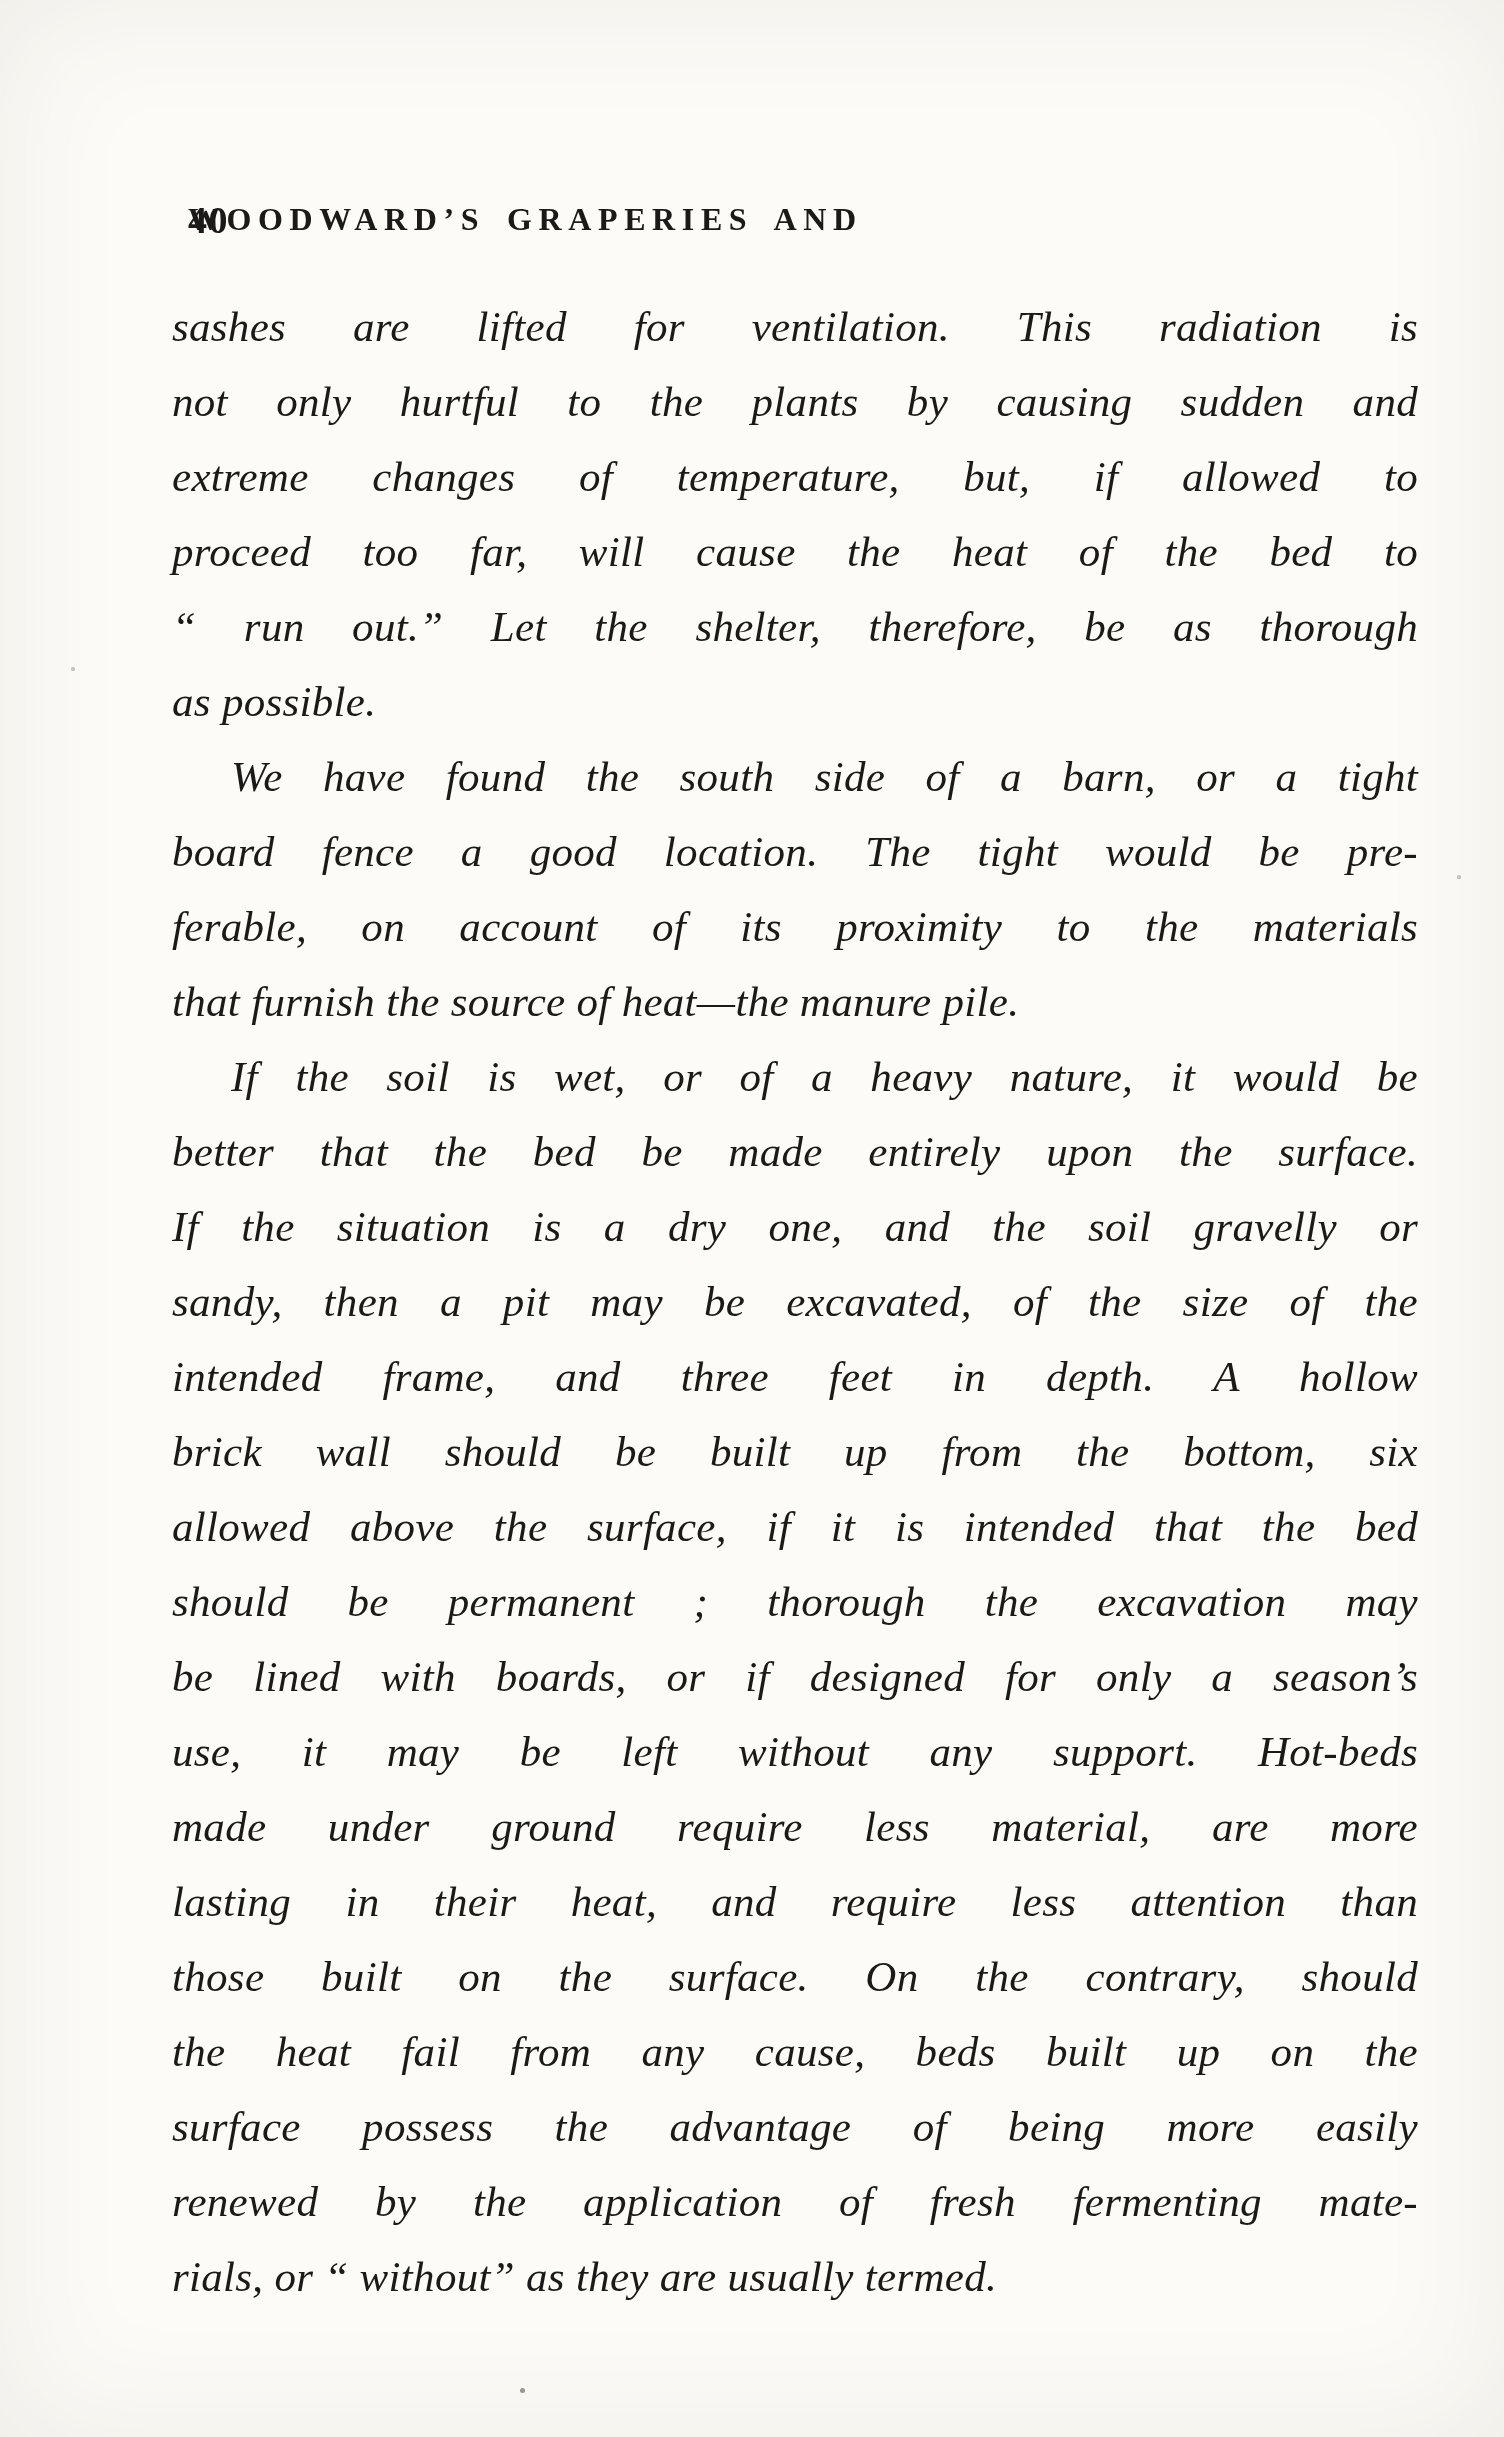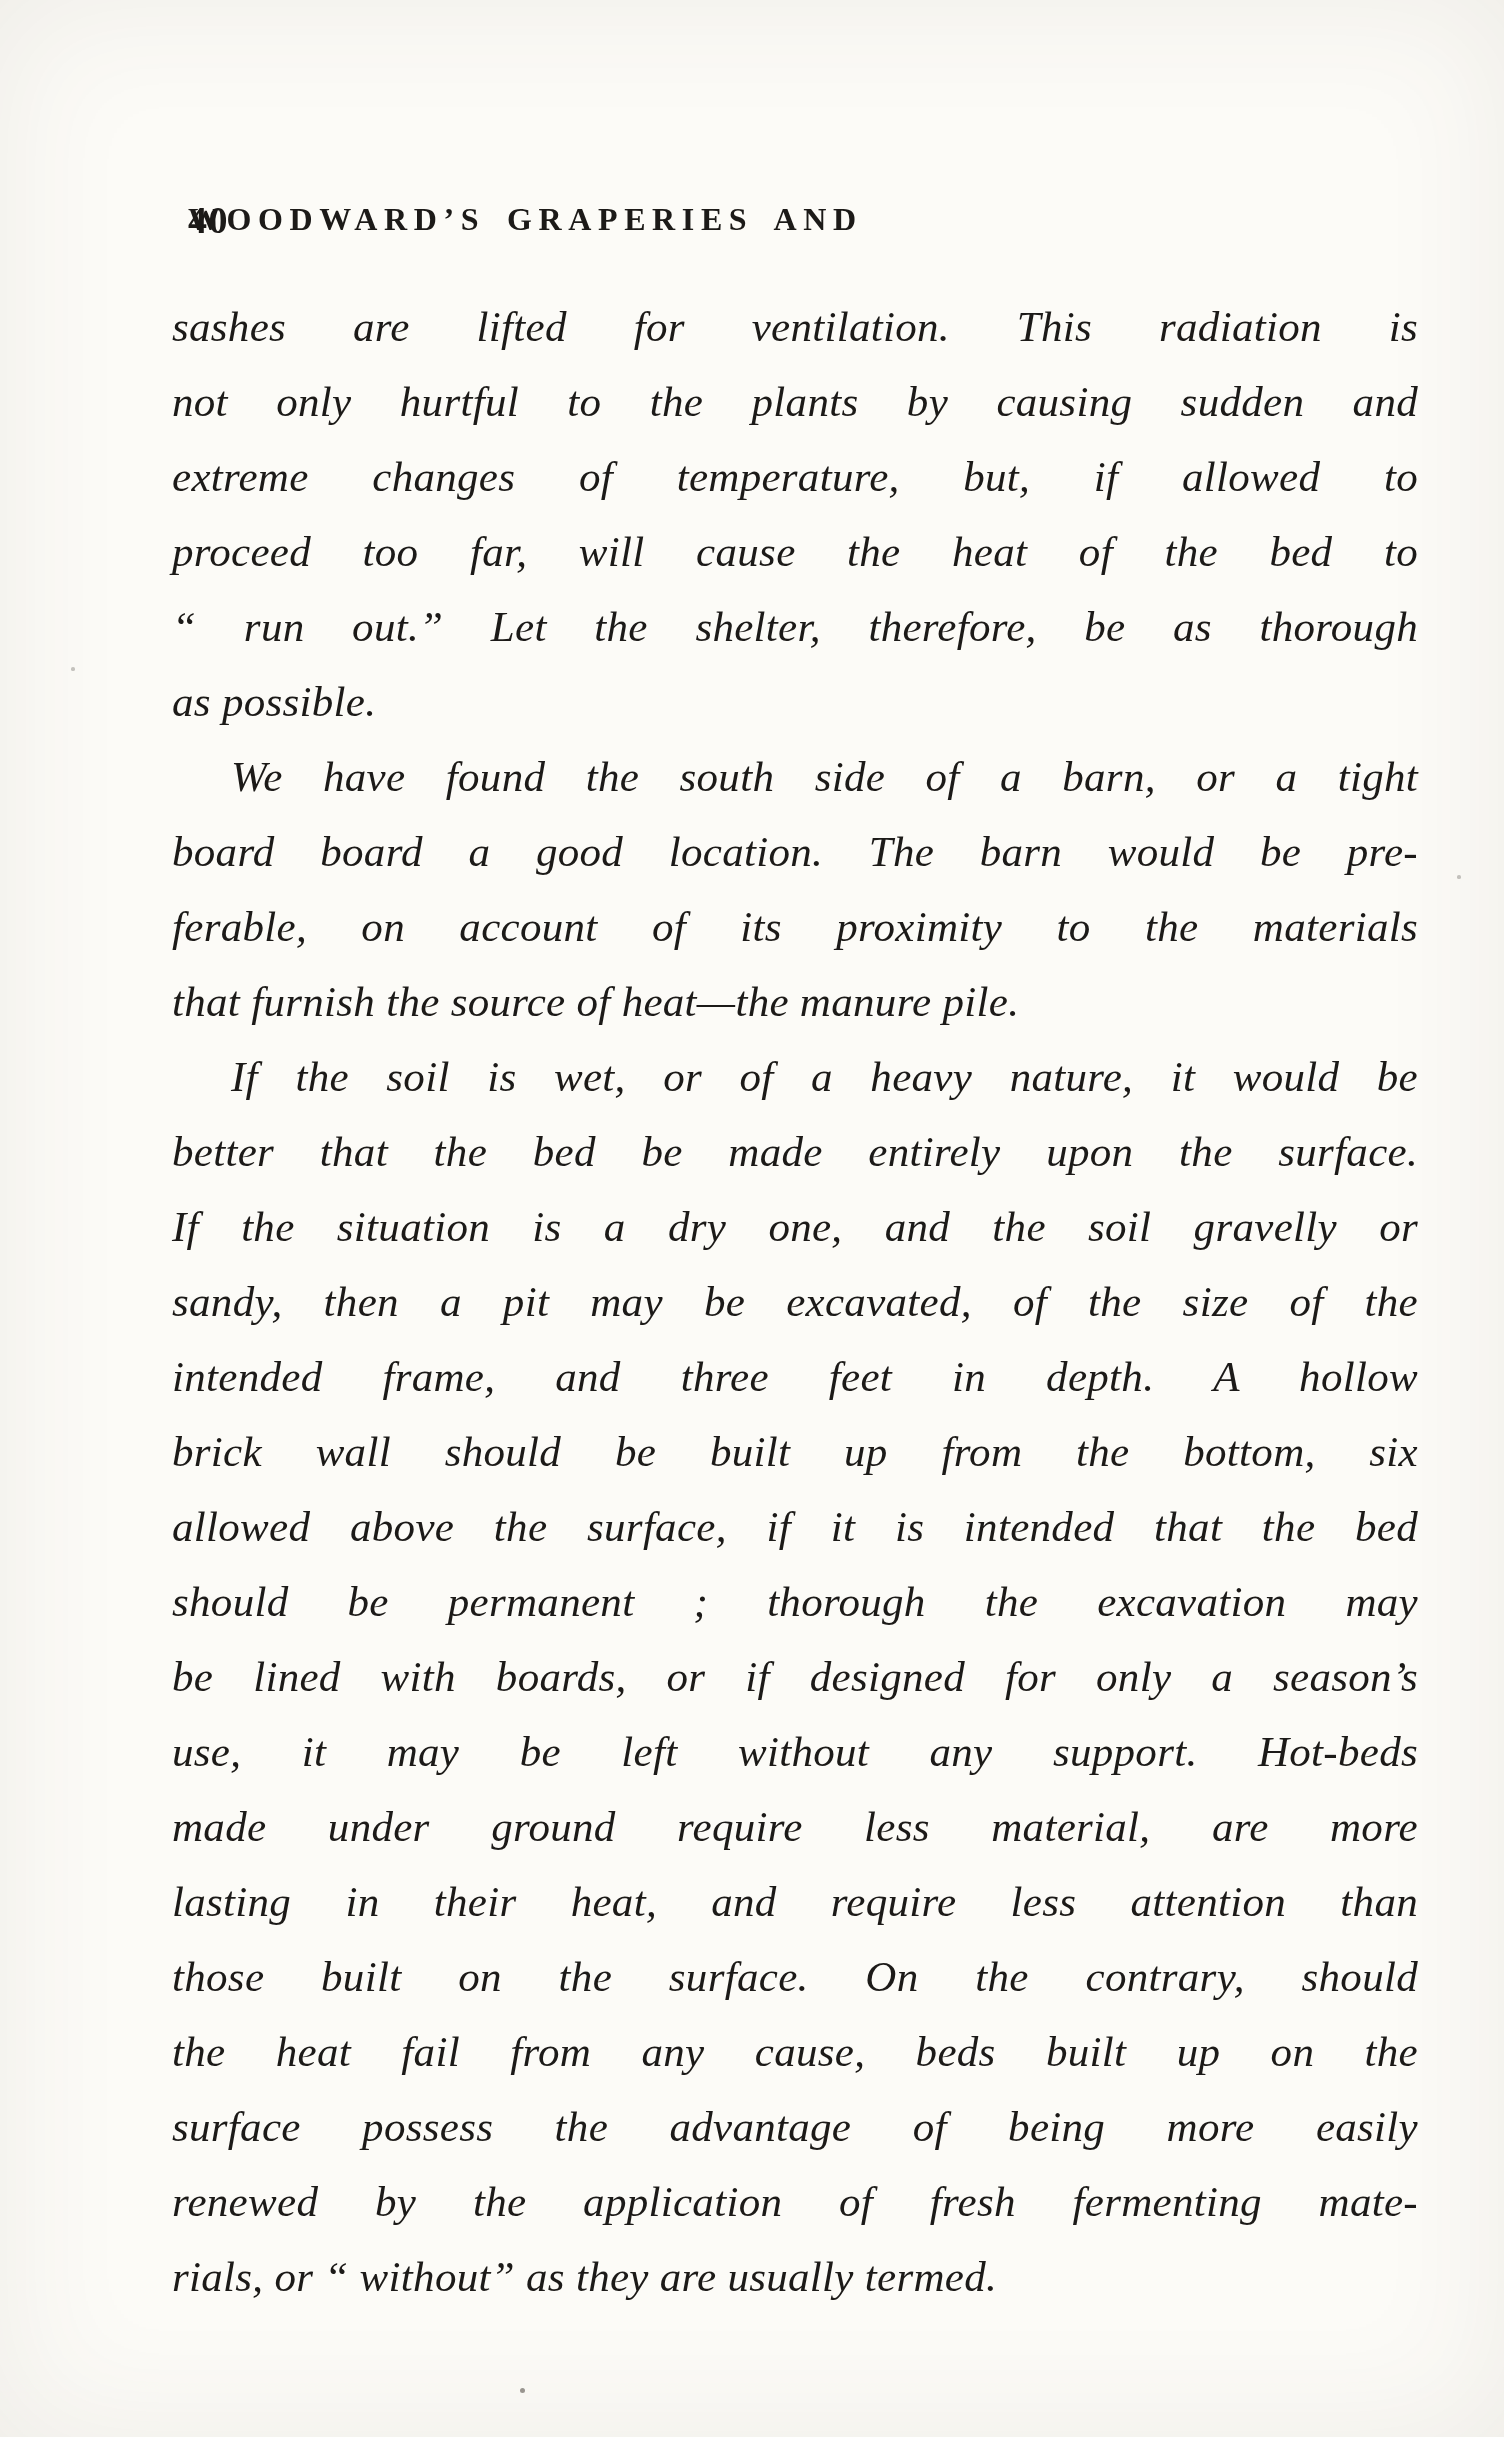--- a/index.html
+++ b/index.html
@@ -100,21 +100,21 @@
       <div class="paragraph">
         <div class="text-line">sashes are lifted for ventilation.  This radiation is</div>
         <div class="text-line">not only hurtful to the plants by causing sudden and</div>
         <div class="text-line">extreme changes of temperature, but, if allowed to</div>
         <div class="text-line">proceed too far, will cause the heat of the bed to</div>
         <div class="text-line">“ run out.”   Let the shelter, therefore, be as thorough</div>
         <div class="text-line last">as possible.</div>
       </div>
       <div class="paragraph">
         <div class="text-line indent">We have found the south side of a barn, or a tight</div>
-        <div class="text-line">board board a good location.  The barn would be pre-</div>
+        <div class="text-line">board fence a good location.  The tight would be pre-</div>
         <div class="text-line">ferable, on account of its proximity to the materials</div>
         <div class="text-line last">that furnish the source of heat—the manure pile.</div>
       </div>
       <div class="paragraph">
         <div class="text-line indent">If the soil is wet, or of a heavy nature, it would be</div>
         <div class="text-line">better that the bed be made entirely upon the surface.</div>
         <div class="text-line">If the situation is a dry one, and the soil gravelly or</div>
         <div class="text-line">sandy, then a pit may be excavated, of the size of the</div>
         <div class="text-line">intended frame, and three feet in depth.  A hollow</div>
         <div class="text-line">brick wall should be built up from the bottom, six</div>

